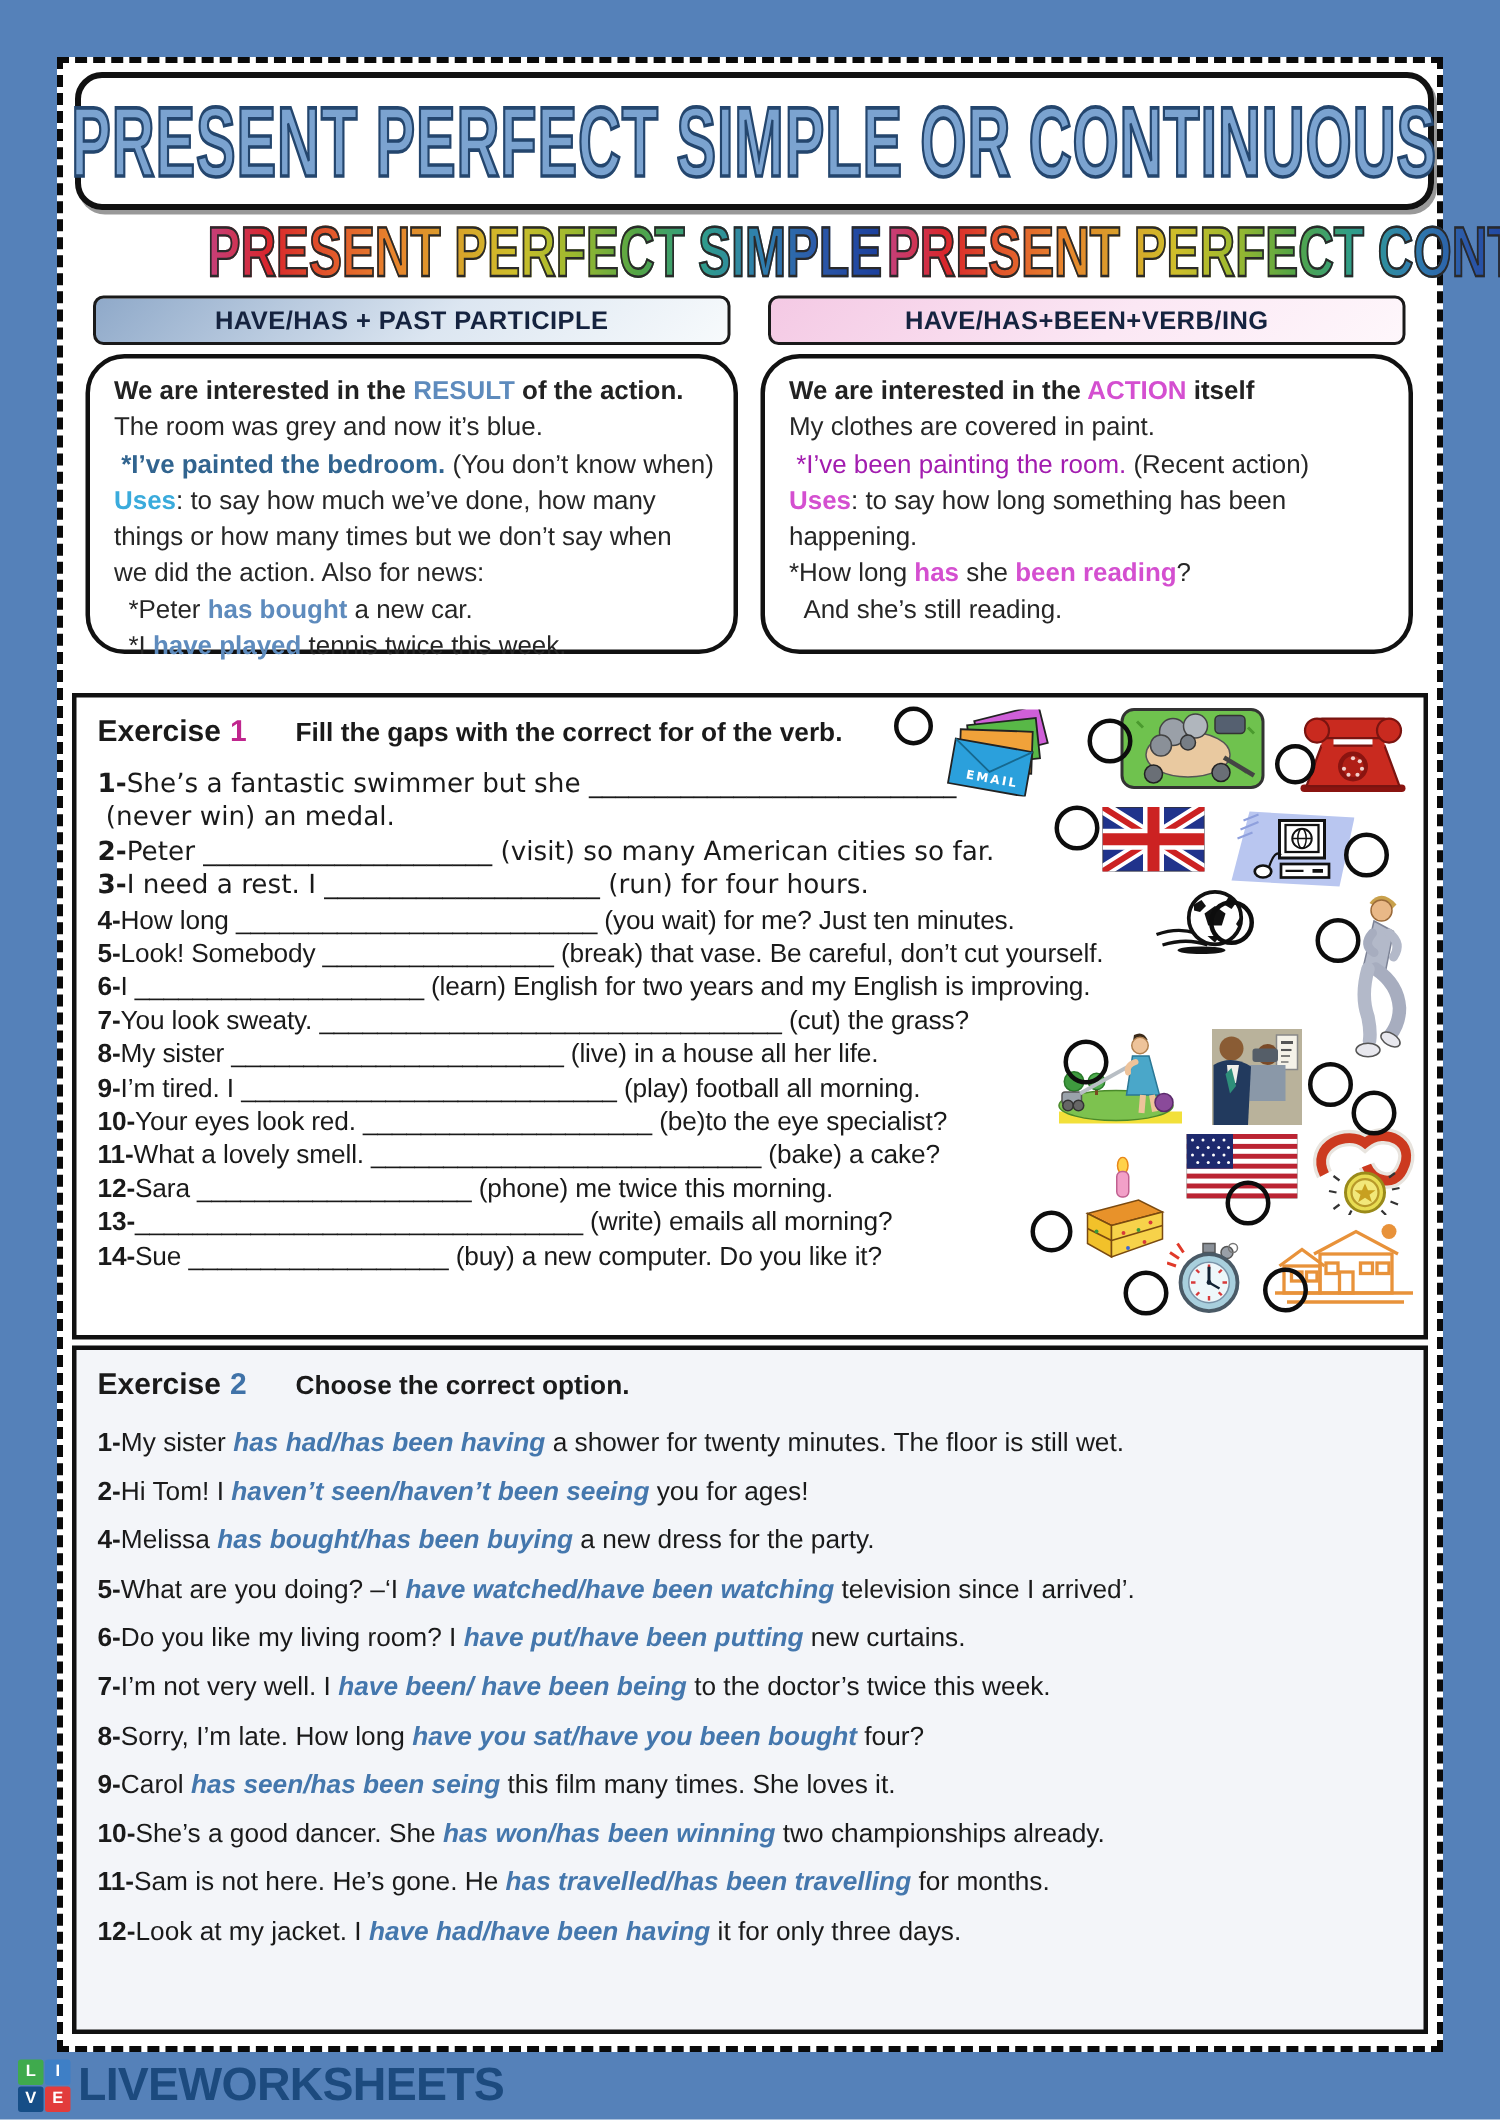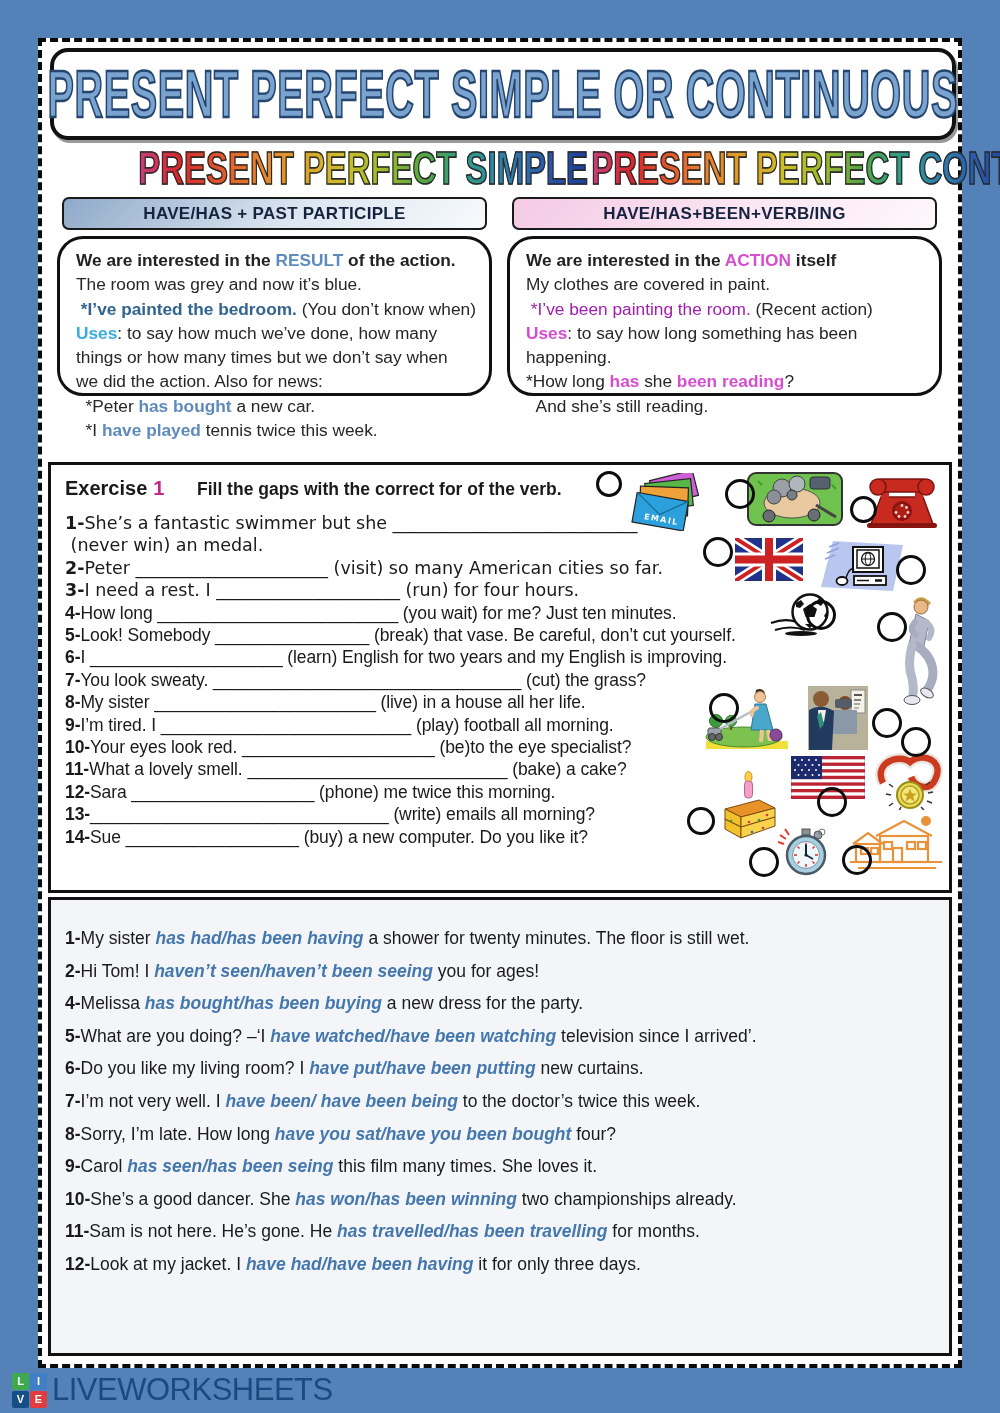--- a/index.html
+++ b/index.html
@@ -39,21 +39,21 @@
     position:absolute;top:155px;height:33px;width:425px;
     border:2.5px solid #1a1a1a;border-radius:7px;box-sizing:border-box;
     display:flex;align-items:center;justify-content:center;
     font-family:"Liberation Sans",sans-serif;font-weight:bold;font-size:17px;color:#15233f;
     letter-spacing:.3px;
   }
   .formula.left{left:20px;background:linear-gradient(135deg,#8fa9c9 0%,#dce6f1 55%,#f7fafc 100%);}
   .formula.right{left:470px;background:linear-gradient(135deg,#f4c9e4 0%,#fbe7f4 55%,#fef7fb 100%);}
   
   .explain{
-    position:absolute;top:194px;width:435px;height:160px;box-sizing:border-box;
+    position:absolute;top:194px;width:435px;height:200px;box-sizing:border-box;
     border:3.5px solid #111;border-radius:26px;background:#fff;
     padding:9px 6px 8px 16px;font-size:17.3px;line-height:24.3px;
     font-family:"Liberation Sans",sans-serif;color:#262626;
   }
   .explain.left{left:15px;}
   .explain.right{left:465px;}
   .xline{white-space:pre-wrap;}
   .s-p{font-weight:normal;text-align:right;}
   .s-b{font-weight:bold;color:#222;}
   .s-kb{font-weight:bold;color:#31648f;}
@@ -116,21 +116,21 @@
   .a13{left:698px;top:382px;width:30px;height:30px}
   .a14{left:791px;top:380px;width:30px;height:30px}
   
   .footer{position:absolute;left:12px;top:1372px;display:flex;align-items:center;}
   .logo-grid{display:grid;grid-template-columns:17px 17px;grid-template-rows:17px 17px;gap:1px;margin-right:5px;}
   .tile{display:flex;align-items:center;justify-content:center;color:#fff;font-family:"Liberation Sans",sans-serif;font-weight:bold;font-size:11px;border-radius:2px;}
   .tile-l{background:#3faa4d;}
   .tile-i{background:#3e7fc6;}
   .tile-v{background:#164e87;}
   .tile-e{background:#e23c3c;}
-  .brand{font-family:"Liberation Sans",sans-serif;font-weight:normal;font-size:31px;color:#1c4a7e;letter-spacing:-.5px;text-align:center;}
+  .brand{font-family:"Liberation Sans",sans-serif;font-weight:bold;font-size:31px;color:#1c4a7e;letter-spacing:-.5px;text-align:center;}
 </style>
 </head>
 <body>
 
 <div class="page">
 
   <div class="title-box">
     <span class="title-text">PRESENT PERFECT SIMPLE OR CONTINUOUS</span>
   </div>
 
@@ -442,20 +442,24 @@
     <div class="ans a8"></div>
     <div class="ans a9"></div>
     <div class="ans a10"></div>
     <div class="ans a11"></div>
     <div class="ans a12"></div>
     <div class="ans a13"></div>
     <div class="ans a14"></div>
   </div>
 
   <div class="exbox" id="ex2">
+    <div class="ex-h">
+      <span>Exercise</span><span class="num2">2</span>
+      <span class="instr">Choose the correct option.</span>
+    </div>
     <div id="ex2-list">
         <div class="q2"><b class="qnum">1-</b><span class="s-p">My sister </span><span class="s-opt">has had/has been having</span><span class="s-p"> a shower for twenty minutes. The floor is still wet.</span></div>
         <div class="q2"><b class="qnum">2-</b><span class="s-p">Hi Tom! I </span><span class="s-opt">haven’t seen/haven’t been seeing</span><span class="s-p"> you for ages!</span></div>
         <div class="q2"><b class="qnum">4-</b><span class="s-p">Melissa </span><span class="s-opt">has bought/has been buying</span><span class="s-p"> a new dress for the party.</span></div>
         <div class="q2"><b class="qnum">5-</b><span class="s-p">What are you doing? –‘I </span><span class="s-opt">have watched/have been watching</span><span class="s-p"> television since I arrived’.</span></div>
         <div class="q2"><b class="qnum">6-</b><span class="s-p">Do you like my living room? I </span><span class="s-opt">have put/have been putting</span><span class="s-p"> new curtains.</span></div>
         <div class="q2"><b class="qnum">7-</b><span class="s-p">I’m not very well. I </span><span class="s-opt">have been/ have been being</span><span class="s-p"> to the doctor’s twice this week.</span></div>
         <div class="q2"><b class="qnum">8-</b><span class="s-p">Sorry, I’m late. How long </span><span class="s-opt">have you sat/have you been bought</span><span class="s-p"> four?</span></div>
         <div class="q2"><b class="qnum">9-</b><span class="s-p">Carol </span><span class="s-opt">has seen/has been seing</span><span class="s-p"> this film many times. She loves it.</span></div>
         <div class="q2"><b class="qnum">10-</b><span class="s-p">She’s a good dancer. She </span><span class="s-opt">has won/has been winning</span><span class="s-p"> two championships already.</span></div>

